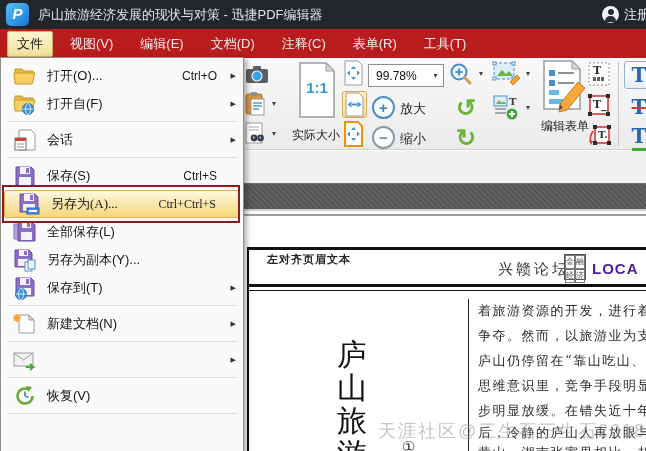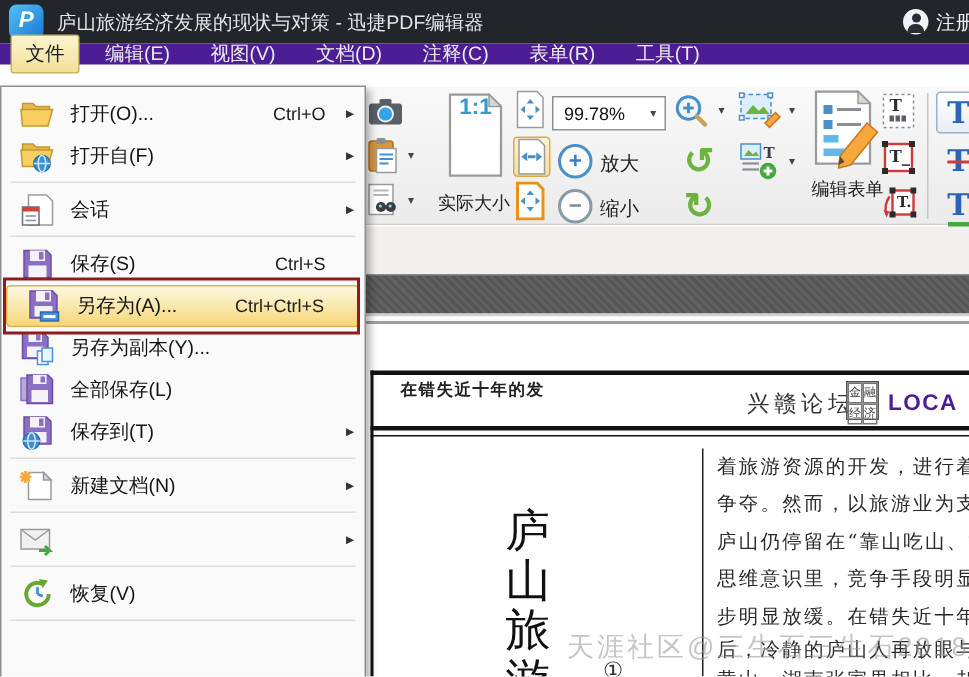--- a/index.html
+++ b/index.html
@@ -17,21 +17,21 @@
     color:#e3e5e8; font-size:13px; white-space:nowrap; }
   .register { position:absolute; right:-4px; top:0; height:29px; display:flex;
     align-items:center; gap:5px; color:#eceef0; font-size:13px; }
   .person-icon { width:17px; height:17px; border-radius:50%; background:#f2f3f4; position:relative; }
   .person-icon::before { content:""; position:absolute; left:5.5px; top:3px; width:6px; height:6px;
     border-radius:50%; background:#2a2d33; }
   .person-icon::after { content:""; position:absolute; left:3px; top:9.5px; width:11px; height:6px;
     border-radius:5px 5px 0 0; background:#2a2d33; }
 
   
-  .menubar { position:absolute; left:0; top:29px; width:646px; height:14px; background:#4c1d95;
+  .menubar { position:absolute; left:0; top:29px; width:646px; height:29px; background:#b91c1c;
     display:flex; align-items:center; font-size:13px; color:#ececec; }
   .menubar .mitem { padding:4px 10px; margin-left:7px; white-space:nowrap; cursor:default; }
   .menubar .mitem.active { background:linear-gradient(#fbf4ce,#f2e09a); color:#1a1a1a;
     border:1px solid #c9b465; border-radius:2px; padding:3px 9px; }
 
   
   .toolbar { position:absolute; left:0; top:58px; width:646px; height:92px;
     background:linear-gradient(#f9f9f9,#ebebeb); border-bottom:1px solid #cfcfcf; }
   .toolbar-sub { position:absolute; left:0; top:151px; width:646px; height:32px; background:#f1f0ef; }
   .dark-band { position:absolute; left:0; top:183px; width:646px; height:26px; background:#585858;
@@ -87,21 +87,21 @@
   
   .filemenu { position:absolute; left:0; top:57px; width:244px; height:400px; background:#fafafa;
     border:1px solid #8f8f8f; box-shadow:3px 2px 5px rgba(0,0,0,.3); z-index:10; padding-top:4px; }
   .mrow { height:28px; display:flex; align-items:center; position:relative; }
   .mrow .ic { width:24px; height:24px; margin-left:12px; flex:0 0 24px; }
   .mrow .lbl { margin-left:10px; font-size:13px; color:#141414; white-space:nowrap; }
   .mrow .sc { margin-left:auto; margin-right:26px; font-size:12px; color:#1a1a1a; }
   .mrow .sub { position:absolute; right:7px; top:50%; transform:translateY(-50%);
     font-size:7px; color:#333; }
   .mrow.hl { margin:0 3px; border:1px solid #dfaf4e; border-radius:3px;
-    background:linear-gradient(#fdf8e0,#f6d678); }
+    background:linear-gradient(#fdf8e0,#f6d678);font-family:Liberation Serif, serif; }
   .mrow.hl .sc { margin-right:23px; }
   .msep { height:1px; background:#dcdcdc; margin:3px 6px 4px 6px; }
   .annot-rect { position:absolute; left:2px; top:185px; width:238px; height:38px;
     border:2px solid #8f1c1c; z-index:12; pointer-events:none; }
 </style>
 </head>
 <body>
 
 <div id="app">
 
@@ -109,22 +109,22 @@
     <div class="logo">P</div>
     <div class="title-text">庐山旅游经济发展的现状与对策 - 迅捷PDF编辑器</div>
     <div class="register">
       <span class="person-icon"></span>
       <span>注册</span>
     </div>
   </div>
 
   <div class="menubar">
     <div class="mitem active">文件</div>
+    <div class="mitem">视图(V)</div>
     <div class="mitem">编辑(E)</div>
-    <div class="mitem">视图(V)</div>
     <div class="mitem">文档(D)</div>
     <div class="mitem">注释(C)</div>
     <div class="mitem">表单(R)</div>
     <div class="mitem">工具(T)</div>
   </div>
 
   <div class="toolbar"></div>
   <div class="toolbar-sub"></div>
   <div class="dark-band"></div>
   <div class="stripe1"></div>
@@ -161,21 +161,21 @@
       <circle cx="17.1" cy="16.4" r="1" fill="#9fd4f2"></circle>
     </svg>
   </div>
   <span class="ddown" style="left:272px;top:129px;">▾</span>
 
   <div class="tbtn" style="left:295px;top:59px;width:44px;height:62px;">
     <svg width="42" height="58" viewBox="0 0 42 58">
       <path d="M4 2 h26 l8 8 v46 h-34 z" fill="#fff" stroke="#9a9a9a" stroke-width="1.5"></path>
       <path d="M30 2 l8 8 h-8 z" fill="#d8d8d8" stroke="#9a9a9a"></path>
     </svg>
-    <span style="position:absolute;top:4px;left:0;width:44px;text-align:center;color:#2f9ad4;font-weight:bold;font-size:15px;">1:1</span>
+    <span style="position:absolute;top:20px;left:0;width:44px;text-align:center;color:#2f9ad4;font-weight:bold;font-size:15px;">1:1</span>
   </div>
   <div class="tool-label" style="left:287px;top:127px;width:58px;text-align:center;">实际大小</div>
 
   <div class="fitbtn" style="top:60px;">
     <svg width="23" height="26" viewBox="0 0 23 26">
       <path d="M3 1 h13 l4 4 v20 h-17 z" fill="#fff" stroke="#9a9a9a"></path>
       <g fill="#4a90c8">
           <path d="M11.5 6 l2.5 3 h-5z"></path>
           <path d="M11.5 20 l2.5 -3 h-5z"></path>
       <path d="M5 13 l3 -2.5 v5z"></path>
@@ -311,21 +311,21 @@
   </div>
   <div class="tbtn" style="left:624px;top:93px;width:30px;height:28px;">
     <span class="Tbig" style="position:static;font-size:20px;text-decoration:line-through;text-decoration-color:#d03a3a;">T</span>
   </div>
   <div class="tbtn" style="left:624px;top:123px;width:30px;height:28px;">
     <span class="Tbig" style="position:static;font-size:20px;border-bottom:3px solid #45a83c;">T</span>
   </div>
 
   <div class="pg-topline"></div>
   <div class="pg-leftline"></div>
-  <div class="hdr-left">在错失近十年的发</div>
+  <div class="hdr-left">左对齐页眉文本</div>
   <div class="journal">兴赣论坛</div>
   <div class="jbox">
     <span>金</span>
     <span>融</span>
     <span>经</span>
     <span>济</span>
   </div>
   <div class="hdr-right">LOCA</div>
   <div class="pg-rule1"></div>
   <div class="pg-rule2"></div>
@@ -407,39 +407,39 @@
         <rect x="6" y="12" width="12" height="7" fill="#f4f2f8"></rect>
         <rect x="10" y="16" width="12" height="6" fill="#4a90d8" stroke="#2a6aa8"></rect>
         <rect x="12" y="18" width="8" height="2" fill="#fff"></rect>
       </svg>
       <span class="lbl">另存为(A)...</span>
       <span class="sc">Ctrl+Ctrl+S</span>
     </div>
 
     <div class="mrow">
       <svg class="ic" viewBox="0 0 24 24">
+        <path d="M1 4 h14 l2 2 v13 H1z" fill="#b8a8dc" stroke="#8a6fc4"></path>
+        <path d="M5 2 h14 l3 3 v16 H5z" fill="#8a6fc4" stroke="#6a4fa0"></path>
+        <rect x="9" y="2" width="9" height="6" fill="#f4f2f8"></rect>
+        <rect x="14" y="3" width="3" height="4" fill="#8a6fc4"></rect>
+        <rect x="8" y="12" width="11" height="8" fill="#f4f2f8"></rect>
+      </svg>
+      <span class="lbl">全部保存(L)</span>
+    </div>
+
+    <div class="mrow">
+      <svg class="ic" viewBox="0 0 24 24">
         <path d="M2 2 h14 l3 3 v14 H2z" fill="#8a6fc4" stroke="#6a4fa0"></path>
         <rect x="6" y="2" width="9" height="6" fill="#f4f2f8"></rect>
         <rect x="11" y="3" width="3" height="4" fill="#8a6fc4"></rect>
         <rect x="5" y="11" width="11" height="7" fill="#f4f2f8"></rect>
         <rect x="12" y="14" width="7" height="9" fill="#fff" stroke="#4a90d8"></rect>
         <rect x="15" y="12" width="7" height="9" fill="#eaf4fc" stroke="#4a90d8"></rect>
       </svg>
       <span class="lbl">另存为副本(Y)...</span>
-    </div>
-
-    <div class="mrow">
-      <svg class="ic" viewBox="0 0 24 24">
-        <path d="M1 4 h14 l2 2 v13 H1z" fill="#b8a8dc" stroke="#8a6fc4"></path>
-        <path d="M5 2 h14 l3 3 v16 H5z" fill="#8a6fc4" stroke="#6a4fa0"></path>
-        <rect x="9" y="2" width="9" height="6" fill="#f4f2f8"></rect>
-        <rect x="14" y="3" width="3" height="4" fill="#8a6fc4"></rect>
-        <rect x="8" y="12" width="11" height="8" fill="#f4f2f8"></rect>
-      </svg>
-      <span class="lbl">全部保存(L)</span>
     </div>
 
     <div class="mrow">
       <svg class="ic" viewBox="0 0 24 24">
         <path d="M3 2 h15 l3 3 v15 H3z" fill="#8a6fc4" stroke="#6a4fa0"></path>
         <rect x="7" y="2" width="10" height="7" fill="#f4f2f8"></rect>
         <rect x="13" y="3" width="3" height="5" fill="#8a6fc4"></rect>
         <rect x="6" y="12" width="12" height="7" fill="#f4f2f8"></rect>
         <circle cx="8" cy="18" r="5.5" fill="#3d8fd1" stroke="#2a6ea8"></circle>
         <ellipse cx="8" cy="18" rx="2.5" ry="5.5" fill="none" stroke="#cfe8fa" stroke-width="1"></ellipse>

